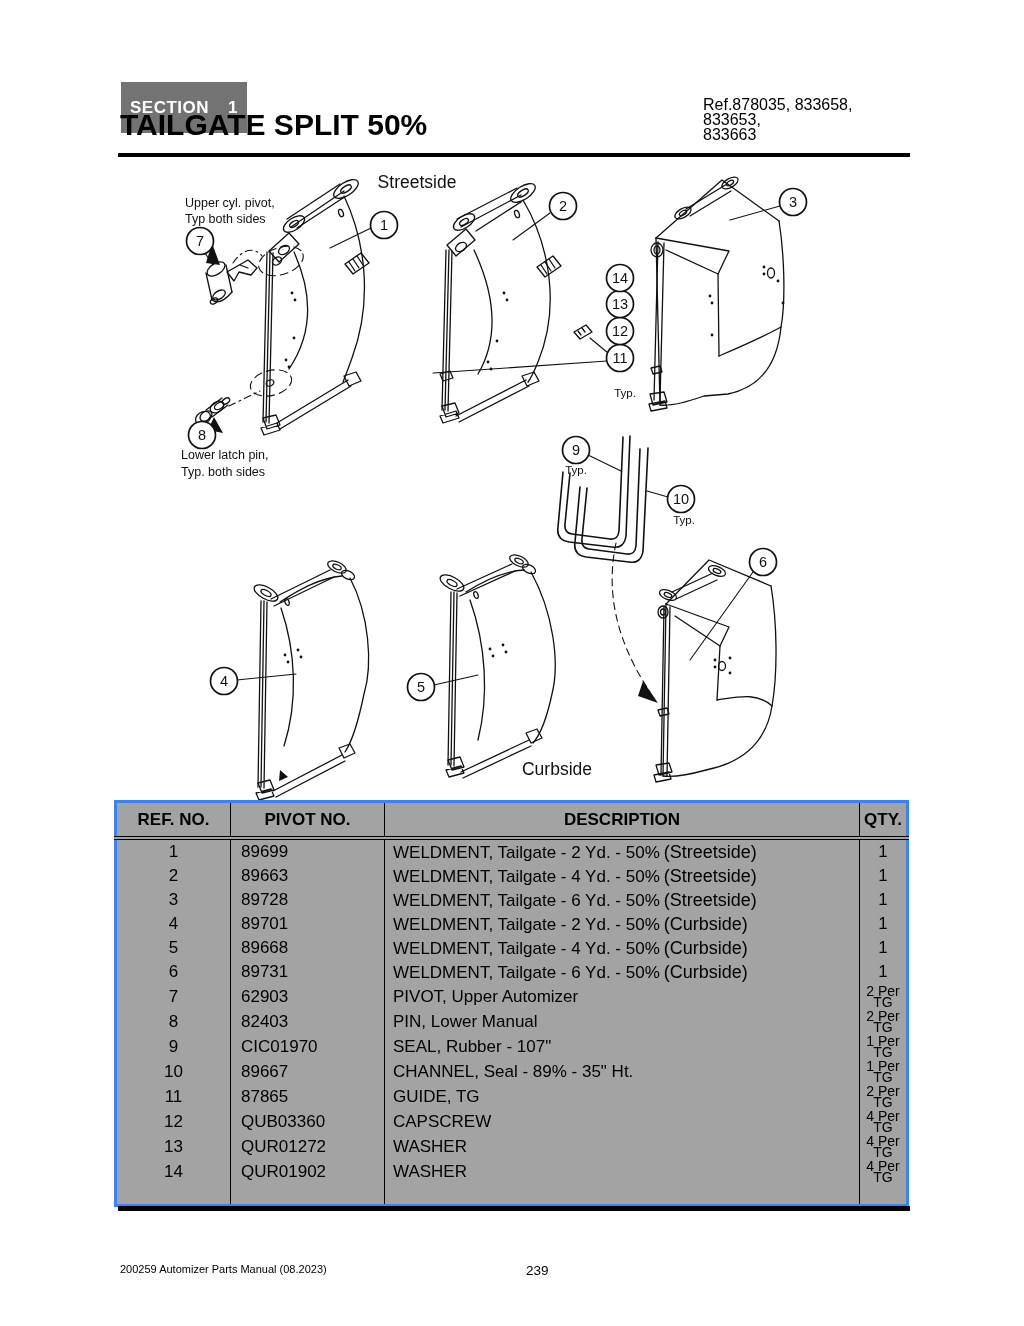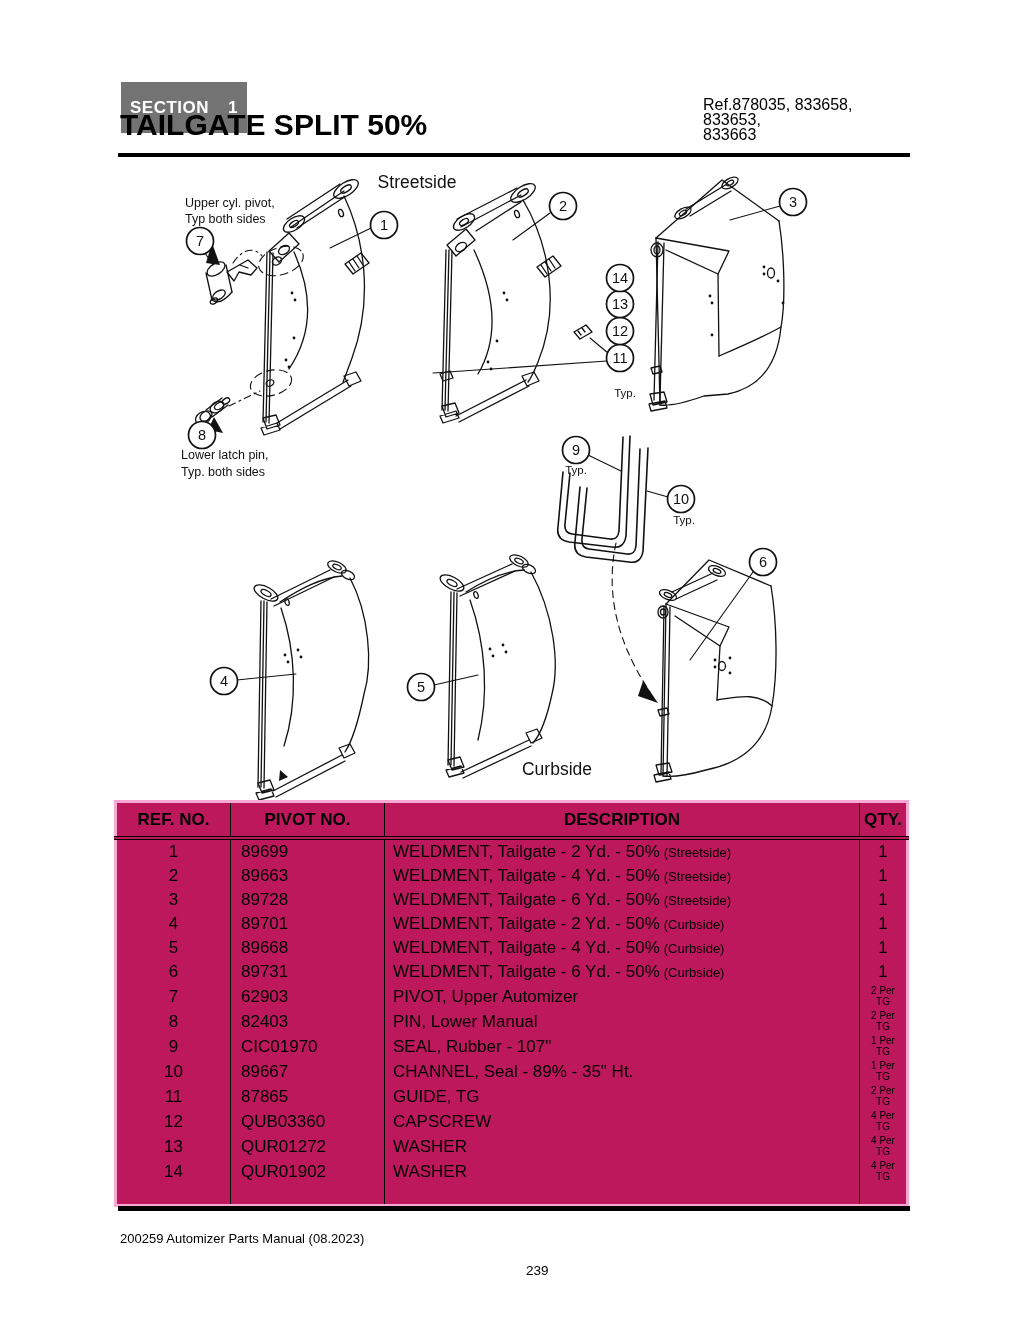--- a/index.html
+++ b/index.html
@@ -16,36 +16,36 @@
   .rule.bottom{top:1206px;height:5px;}
   
   .diagram{position:absolute;left:112px;top:158px;}
   svg text{font-family:"Liberation Sans","DejaVu Sans",sans-serif;fill:#111;}
   .lbl-big{font-size:17.5px;}
   .lbl-note{font-size:12.5px;}
   .lbl-typ{font-size:11.5px;}
   .callout-num{font-size:14.5px;}
   
   .parts-table{position:absolute;left:114px;top:800px;border-collapse:collapse;table-layout:fixed;
-               border:3px solid #f9a8d4;background:#be185d;}
+               border:3px solid #3b82f6;background:#a3a3a3;}
   .parts-table th{border-bottom:4px double #000;font-size:17px;font-weight:bold;height:33px;text-align:center;padding:0;}
   .parts-table td,.parts-table th{border-left:1.5px solid #000;vertical-align:middle;}
   .parts-table td:first-child,.parts-table th:first-child{border-left:none;}
   .parts-table td{font-size:17px;padding:0;}
   .c-ref{text-align:center;}
   .c-part{padding-left:10px !important;}
   .c-desc{padding-left:8px !important;}
-  .c-desc .note{font-size:13px;margin-left:4px;}
+  .c-desc .note{font-size:18px;margin-left:4px;}
   .c-qty{text-align:center;}
   tr.r1 td{height:24px;}
   tr.qr td{height:25px;}
-  tr.qr .c-qty{font-size:10px;line-height:10.5px;white-space:pre-line;}
+  tr.qr .c-qty{font-size:14px;line-height:10.5px;white-space:pre-line;}
   tr.filler td{height:20px;}
   
-  .footer-left{position:absolute;left:120px;top:1231px;font-size:13px;}
+  .footer-left{position:absolute;left:120px;top:1263px;font-size:11px;}
   .footer-page{position:absolute;left:526px;top:1263px;font-size:13.5px;}
 </style>
 </head>
 <body>
 
 <div class="page">
 
   <div class="section-badge">
     <span>SECTION</span>
     <span>1</span>

